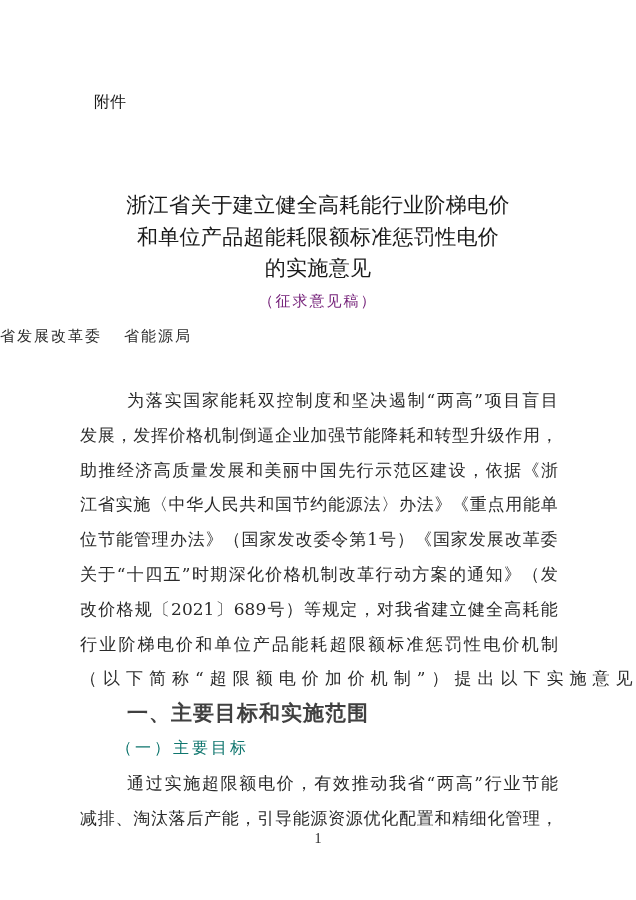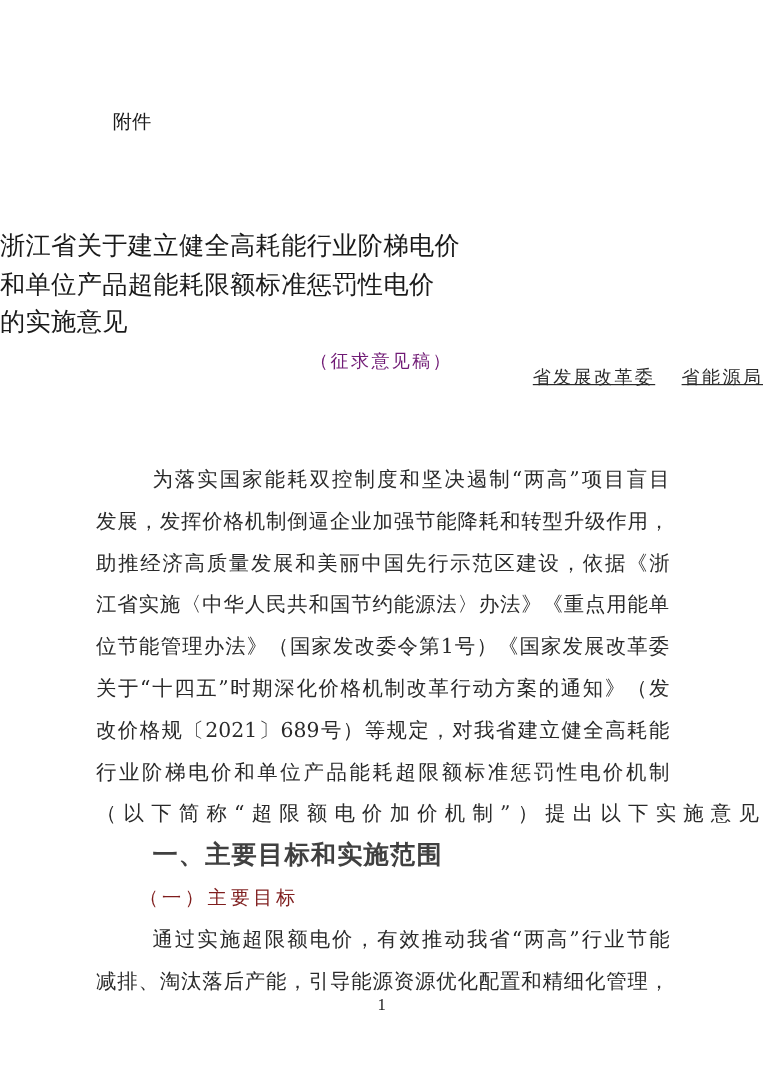--- a/index.html
+++ b/index.html
@@ -8,51 +8,51 @@
     color: #1a1a1a;
     font-family: "DejaVu Sans", sans-serif;
   }
   .page { position: absolute; left: 0; top: 0; width: 636px; height: 900px; }
   .attachment {
     position: absolute; left: 94px; top: 92px;
     font-size: 16px; line-height: 20px; letter-spacing: 0px;
     font-family: "DejaVu Sans", sans-serif;
   }
   .title {
-    position: absolute; left: 0; top: 190px; width: 636px; 
+    position: absolute; left: 0; top: 190px; width: 636px; text-align: center;
     font-size: 21px; line-height: 31.5px; letter-spacing: 0.3px;
     font-family: "DejaVu Sans", sans-serif;
   }
   .title div { white-space: nowrap; }
   .subtitle {
     position: absolute; left: 0; top: 291px; width: 636px; text-align: center;
     font-size: 15px; line-height: 20px; letter-spacing: 2px;
     font-family: "DejaVu Serif", serif; color: #701a75;
   }
   .issuers {
-    position: absolute; left: 0; top: 304px; width: 636px; text-align: right;
+    position: absolute; left: 0; top: 326px; width: 636px; text-align: left;
     font-size: 15px; line-height: 20px; letter-spacing: 2px;
-    font-family: "DejaVu Serif", serif; color: #2a2a2a; text-decoration: underline;
+    font-family: "DejaVu Serif", serif; color: #2a2a2a;
   }
   .issuers .gap { display: inline-block; width: 22px; }
   .body {
     position: absolute; left: 80px; top: 383px; width: 478px;
     font-family: "DejaVu Serif", serif; color: #2a2a2a;
     font-size: 17px; line-height: 34.8px;
   }
   .line { white-space: nowrap; height: 34.8px; display: flex; justify-content: space-between; }
   .line.last { justify-content: flex-start; letter-spacing: 6px; }
   .line.indent { padding-left: 47px; }
   .line span.ch { display: inline-block; }
   .heading1 {
     font-family: Liberation Sans, sans-serif; color: #404040;
     font-size: 21px; padding-left: 47px; letter-spacing: 1px; font-weight: bold;
   }
   .heading2 {
-    font-family: "DejaVu Serif", serif; color: #7f1d1d;
+    font-family: "DejaVu Serif", serif; color: #0f766e;
     font-size: 16px; padding-left: 36px; letter-spacing: 3px;
   }
   .page-number {
     position: absolute; left: 0; width: 636px; top: 831px; text-align: center;
     font-family: "Liberation Serif", serif; font-size: 14px; color: #222;
   }
 </style>
 </head>
 <body>
 

